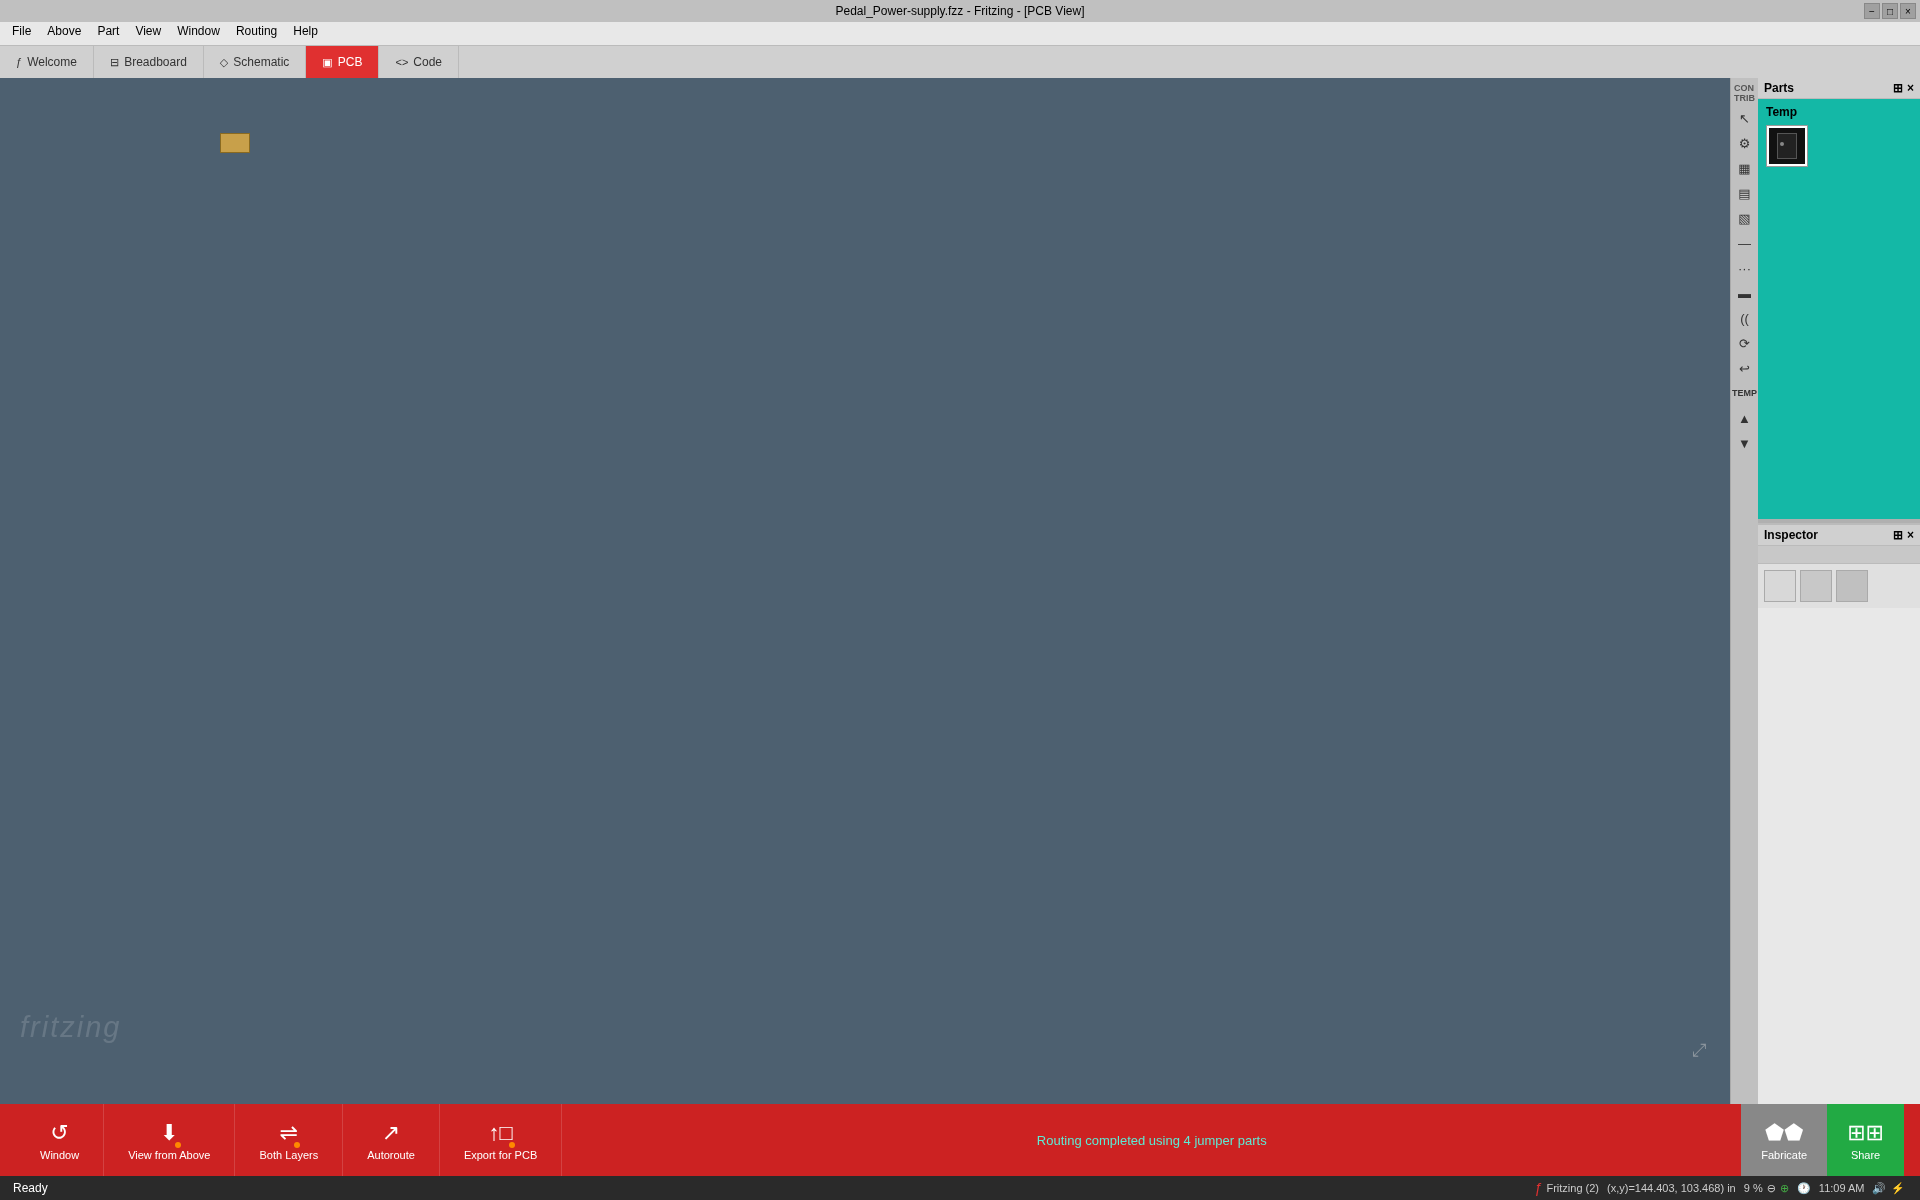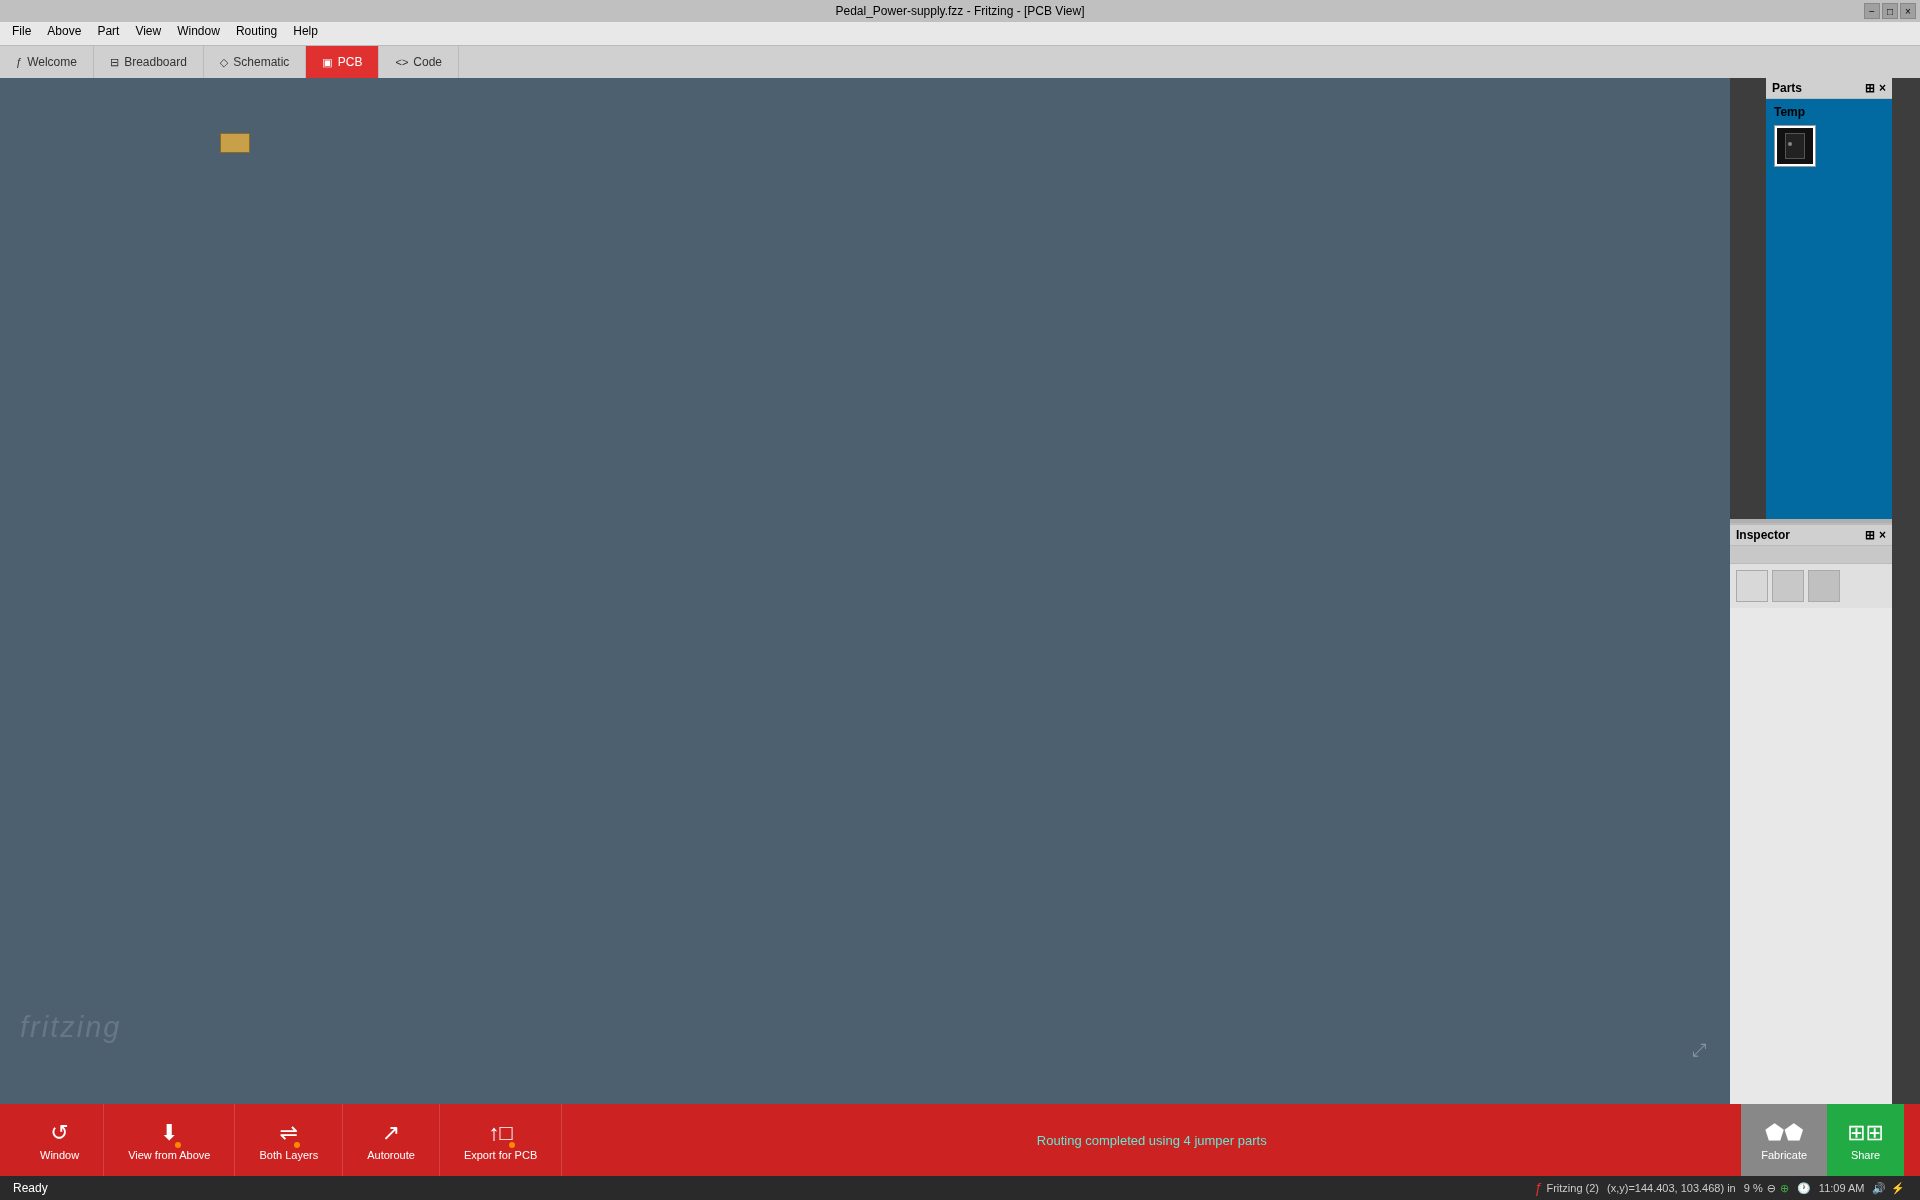--- a/index.html
+++ b/index.html
@@ -105,22 +105,21 @@
       width: 18px;
       height: 14px;
       opacity: 0.5;
       color: #ccc;
       font-size: 18px;
     }
 
     
     #parts-panel {
       flex: 0 0 auto;
-      background: #0369a1;
-      margin-left: 36px;
+      background: #14b8a6;
     }
     #parts-header {
       display: flex;
       align-items: center;
       justify-content: space-between;
       padding: 3px 6px;
       background: #d0d0d0;
       border-bottom: 1px solid #bbb;
       font-size: 12px;
       font-weight: bold;
@@ -365,20 +364,37 @@
 <div id="main">
 
   <div id="canvas">
     <div class="component"></div>
     <div class="logo">fritzing</div>
     <div class="resize-handle">⤢</div>
   </div>
 
   <div id="right-wrapper">
 
+    <div id="parts-icons-col">
+      <div class="side-icon" style="font-size:9px;font-weight:bold;color:#555;">CON<br>TRIB</div>
+      <div class="side-icon">↖</div>
+      <div class="side-icon">⚙</div>
+      <div class="side-icon">▦</div>
+      <div class="side-icon">▤</div>
+      <div class="side-icon">▧</div>
+      <div class="side-icon">—</div>
+      <div class="side-icon">···</div>
+      <div class="side-icon">▬</div>
+      <div class="side-icon">((</div>
+      <div class="side-icon">⟳</div>
+      <div class="side-icon">↩</div>
+      <div class="side-icon" style="font-size:9px;font-weight:bold;">TEMP</div>
+      <div class="side-icon">▲</div>
+      <div class="side-icon">▼</div>
+    </div>
 
     <div id="right-panels">
 
       <div id="parts-panel" style="flex: 0 0 auto;">
         <div id="parts-header">
           <span>Parts</span>
           <div class="controls">
             <span>⊞</span>
             <span>×</span>
           </div>

